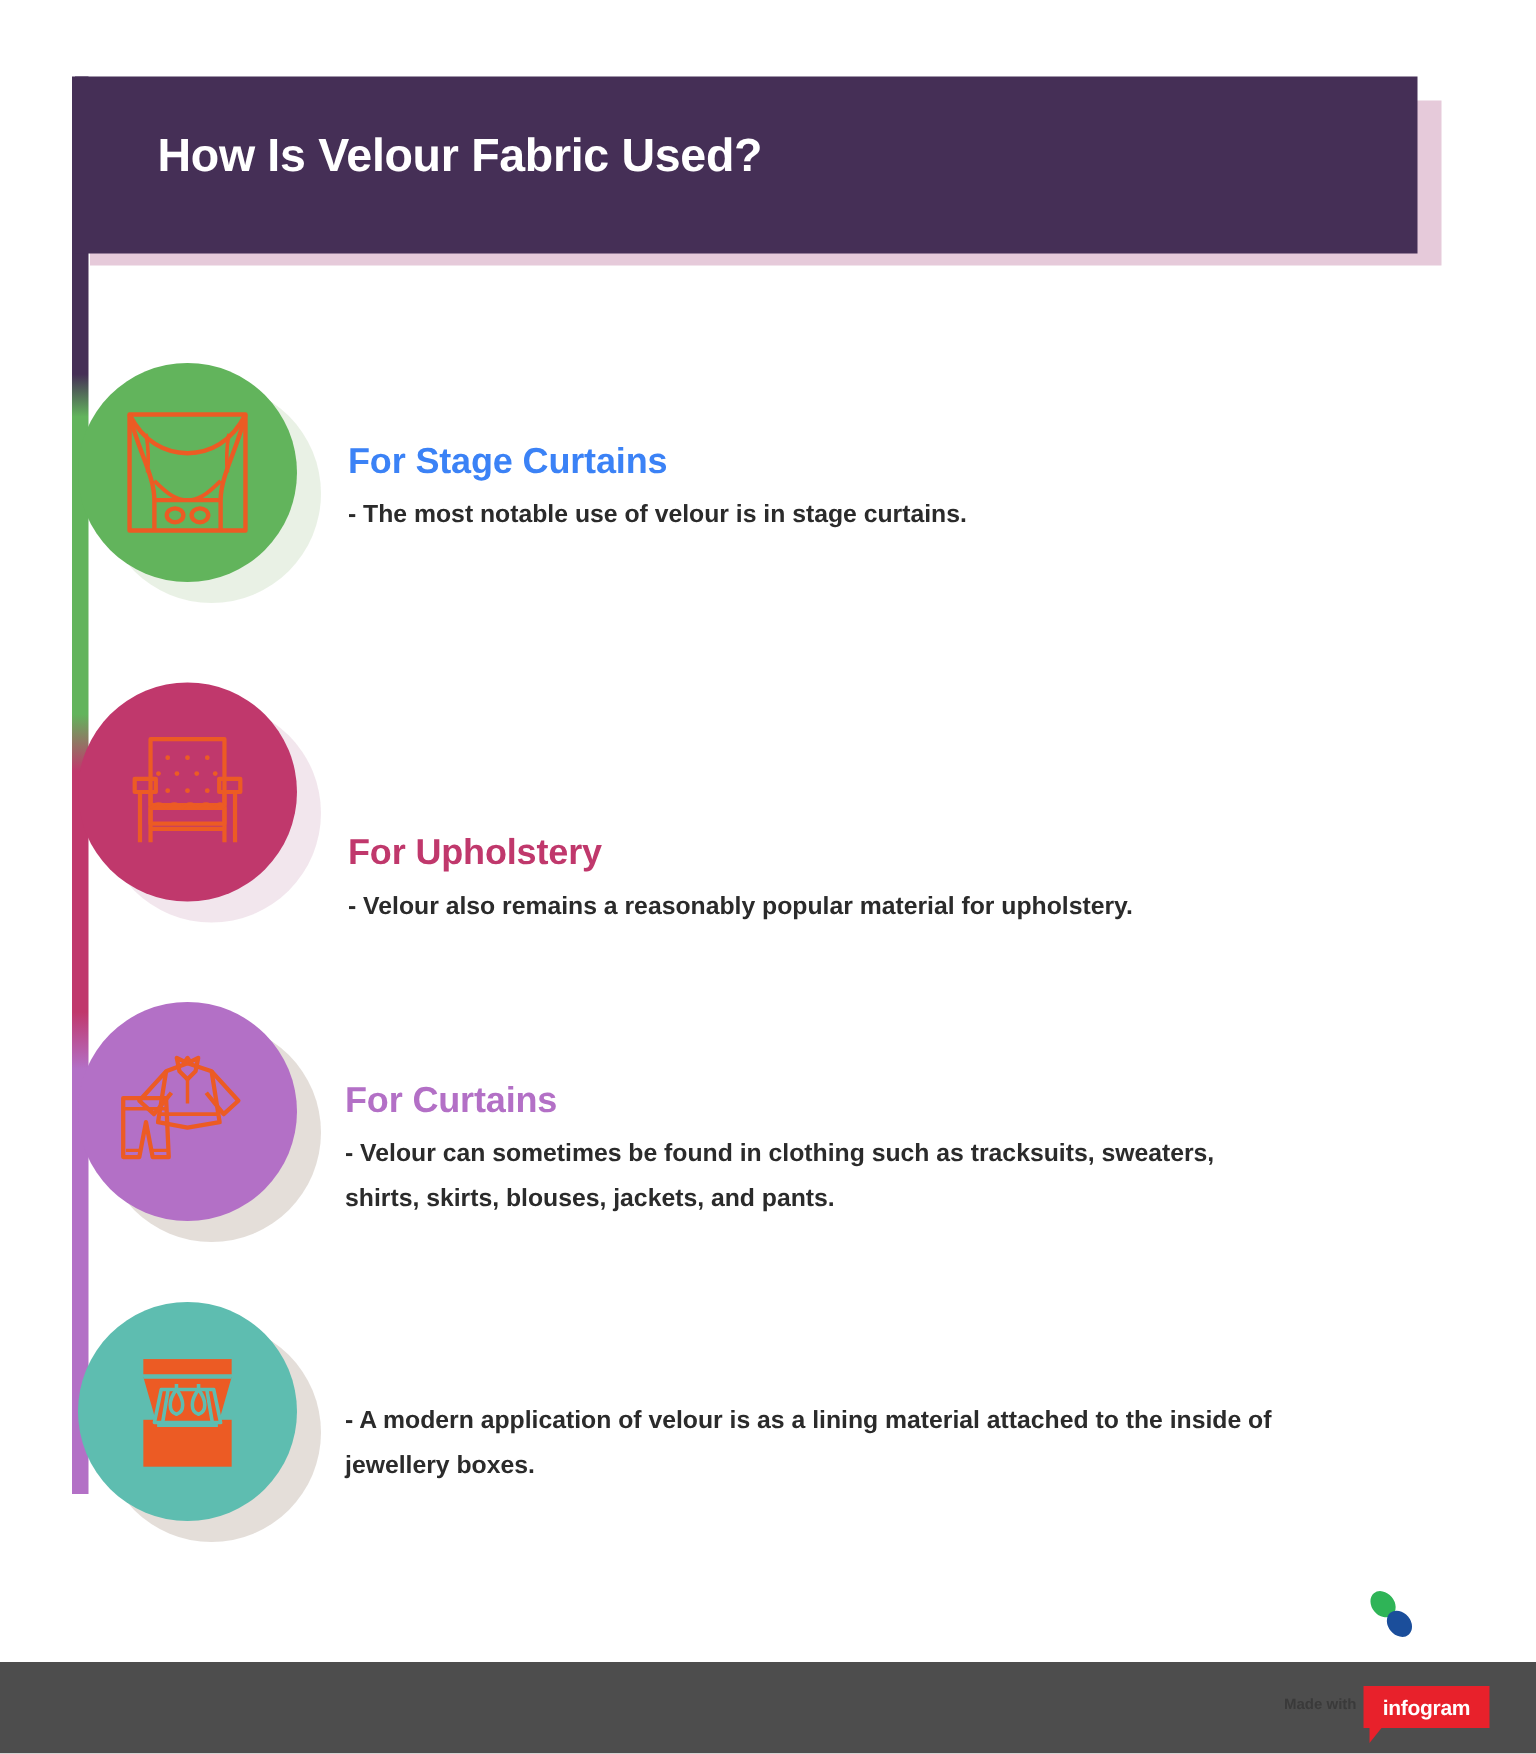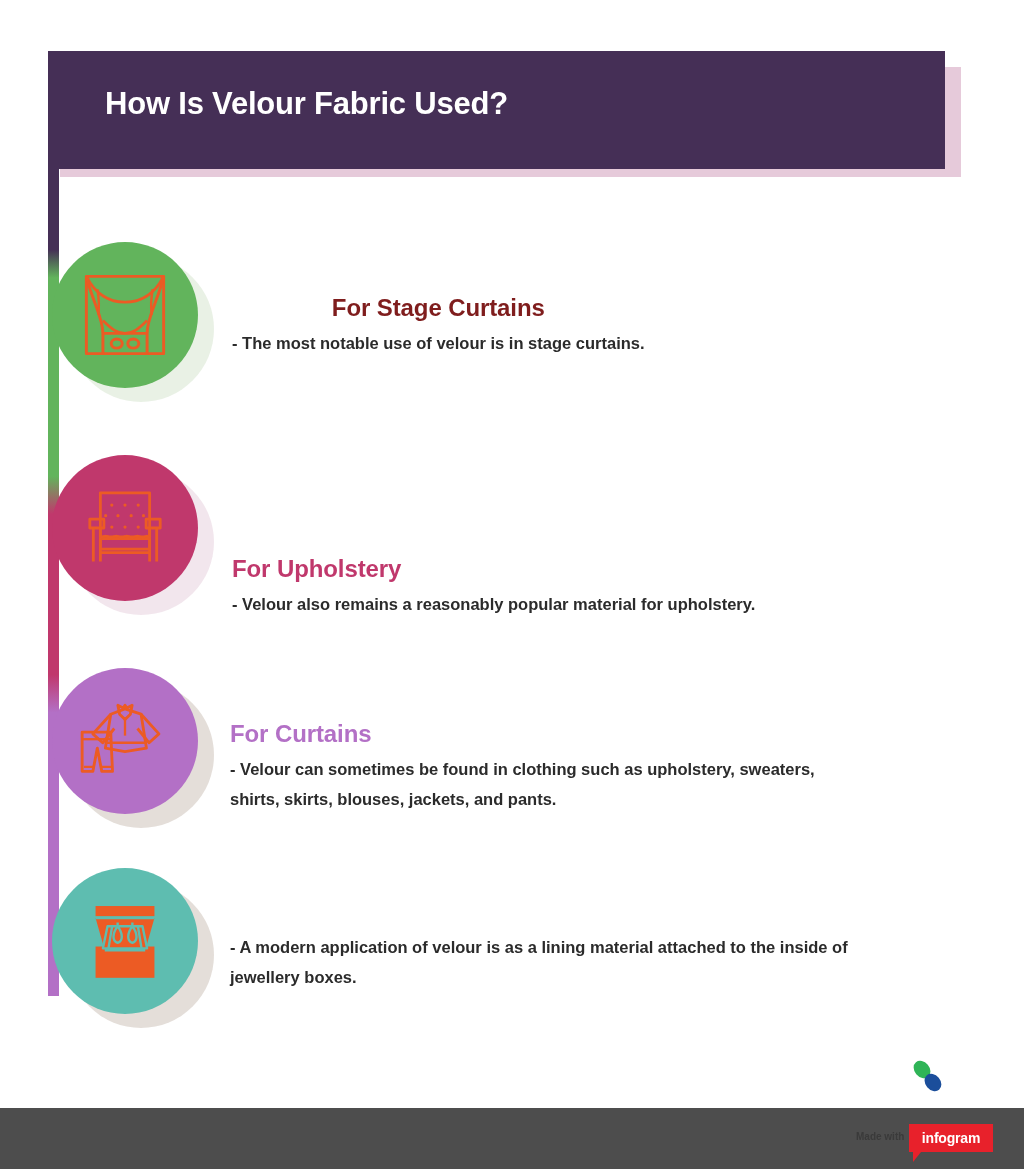--- a/index.html
+++ b/index.html
@@ -122,21 +122,21 @@
             <path d="M80 22 C78 34 78 42 79 50" stroke-width="2.6"></path>
             <path d="M26 56 C36 66 42 70 50 70 C58 70 64 66 74 56" stroke-width="2.8"></path>
             <path d="M26 70 L74 70"></path>
             <ellipse cx="41" cy="81" rx="6" ry="5"></ellipse>
             <ellipse cx="59" cy="81" rx="6" ry="5"></ellipse>
           </svg>
         </span>
       </div>
     </div>
     <div class="text-col" style="left:232px; top:52px;">
-      <div class="sec-title" style="color:#7f1d1d;text-align:center;">For Stage Curtains</div>
+      <div class="sec-title" style="color:#3b82f6;">For Stage Curtains</div>
       <div class="sec-desc">- The most notable use of velour is in stage curtains.</div>
     </div>
   </div>
 
   <div class="row" style="top:455px;">
     <div class="badge-wrap">
       <div class="badge-shadow" style="background:#e3c7d6;"></div>
       <div class="badge" style="background:#c0386c;">
         <span>
           <svg width="88" height="88" viewBox="0 0 100 100" fill="none" stroke="#ec5b24" stroke-width="3.2" stroke-linejoin="round">
@@ -188,21 +188,21 @@
 
             <path d="M48 10 L50 20 L56 26 L62 20 L64 10 L58 13 L56 10 L54 13 Z"></path>
             <path d="M56 26 L56 44" stroke-width="2.6"></path>
             <path d="M34 52 L80 52" stroke-width="2.8"></path>
           </svg>
         </span>
       </div>
     </div>
     <div class="text-col" style="left:230px; top:52px;">
       <div class="sec-title" style="color:#b370c6;">For Curtains</div>
-      <div class="sec-desc">- Velour can sometimes be found in clothing such as upholstery, sweaters, shirts, skirts, blouses, jackets, and pants.</div>
+      <div class="sec-desc">- Velour can sometimes be found in clothing such as tracksuits, sweaters, shirts, skirts, blouses, jackets, and pants.</div>
     </div>
   </div>
 
   <div class="row" style="top:868px;">
     <div class="badge-wrap">
       <div class="badge-shadow" style="background:#c3b5ab;"></div>
       <div class="badge" style="background:#5ebdb0;">
         <span>
           <svg width="92" height="92" viewBox="0 0 100 100">
             <g fill="#ec5b24">

